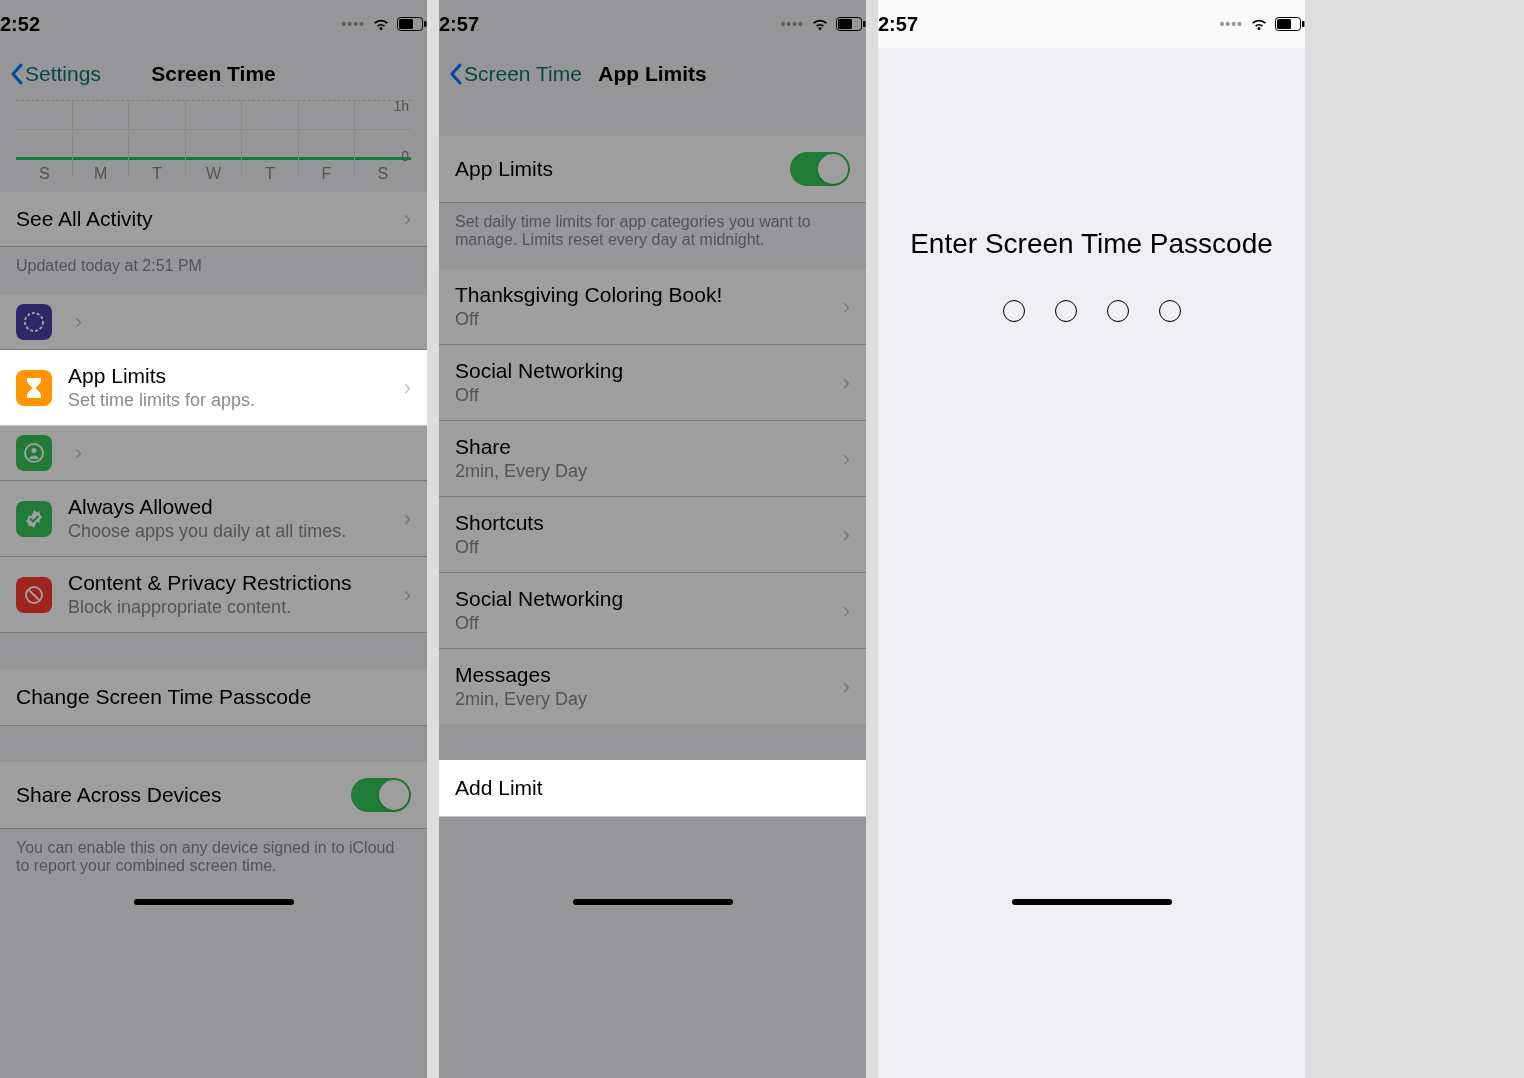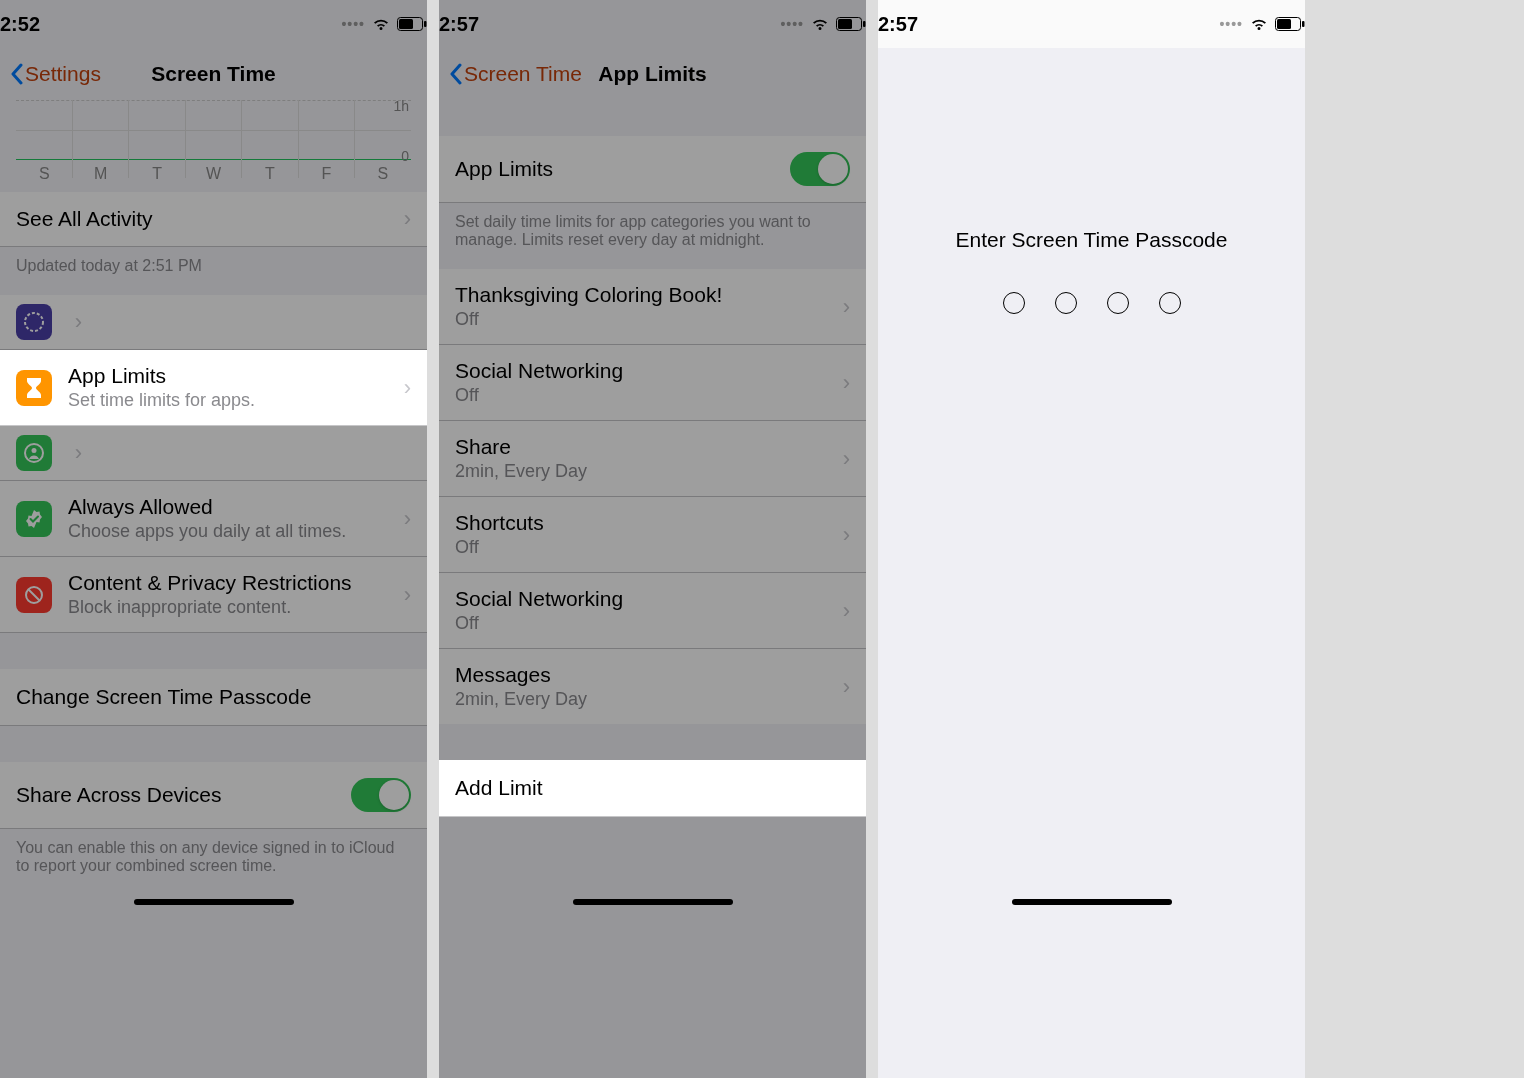--- a/index.html
+++ b/index.html
@@ -46,21 +46,21 @@
     height: 52px;
     display: flex;
     align-items: center;
     padding: 0 10px;
     background: #f2f2f7;
     position: relative;
   }
   .nav-back {
     display: flex;
     align-items: center;
-    color: #c2410c;
+    color: #0f766e;
     font-size: 21px;
     gap: 2px;
   }
   .nav-title {
     position: absolute;
     left: 50%;
     transform: translateX(-50%);
     font-weight: 600;
     font-size: 21px;
   }
@@ -76,21 +76,21 @@
   }
   .chart-area {
     height: 92px;
     padding: 0 16px;
     position: relative;
     background: #f2f2f7;
   }
   .chart-grid {
     height: 60px;
     position: relative;
-    border-bottom: 1px solid #22c55e;
+    border-bottom: 3px solid #22c55e;
   }
   .chart-grid .gridline-top {
     position: absolute; top: 0; left: 0; right: 0;
     border-top: 1px dashed #ccc;
   }
   .chart-grid .gridline-mid {
     position: absolute; top: 50%; left: 0; right: 0;
     border-top: 1px solid #ddd;
   }
   .chart-vlines {
@@ -166,21 +166,21 @@
   }
   
   .passcode-area {
     background: #efeff4;
     flex: 1;
     padding-top: 180px;
     text-align: center;
     height: calc(1078px - 100px);
   }
   .passcode-prompt {
-    font-size: 21px;
+    font-size: 28px;
     font-weight: 500;
     color: #000;
     margin-bottom: 40px;
   }
   .passcode-dots {
     display: flex;
     justify-content: center;
     gap: 30px;
   }
   .passcode-dot {

